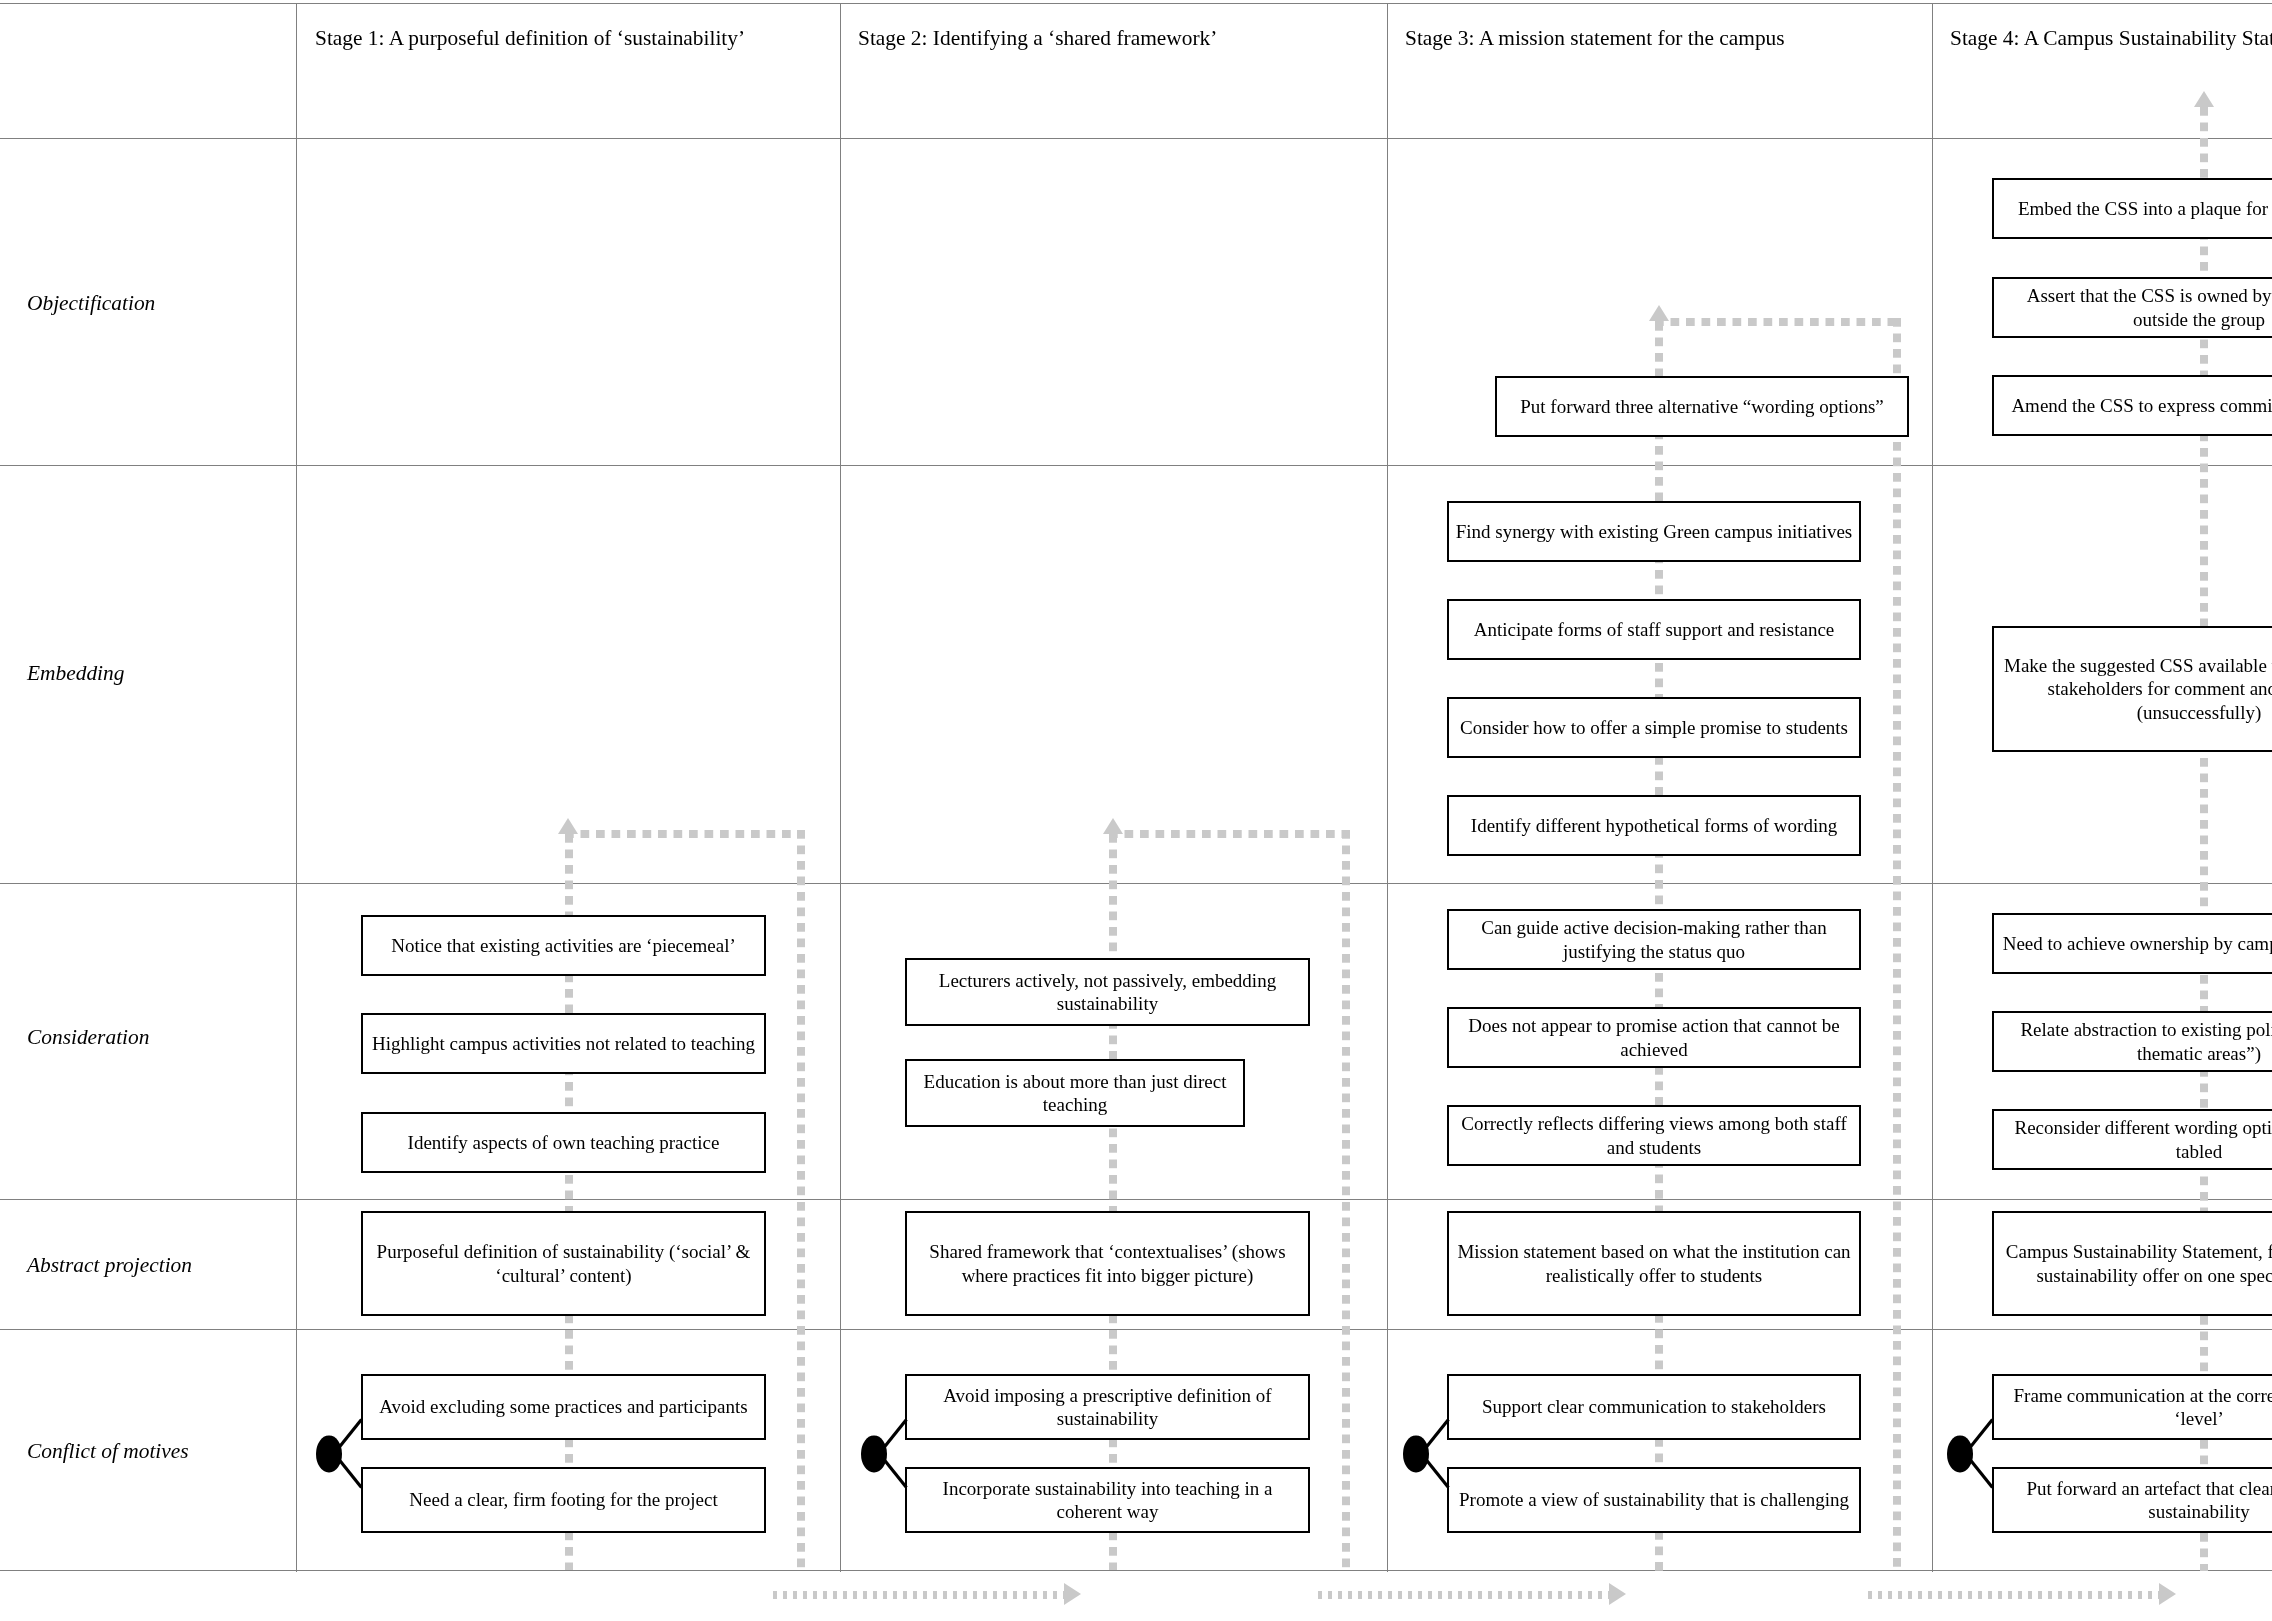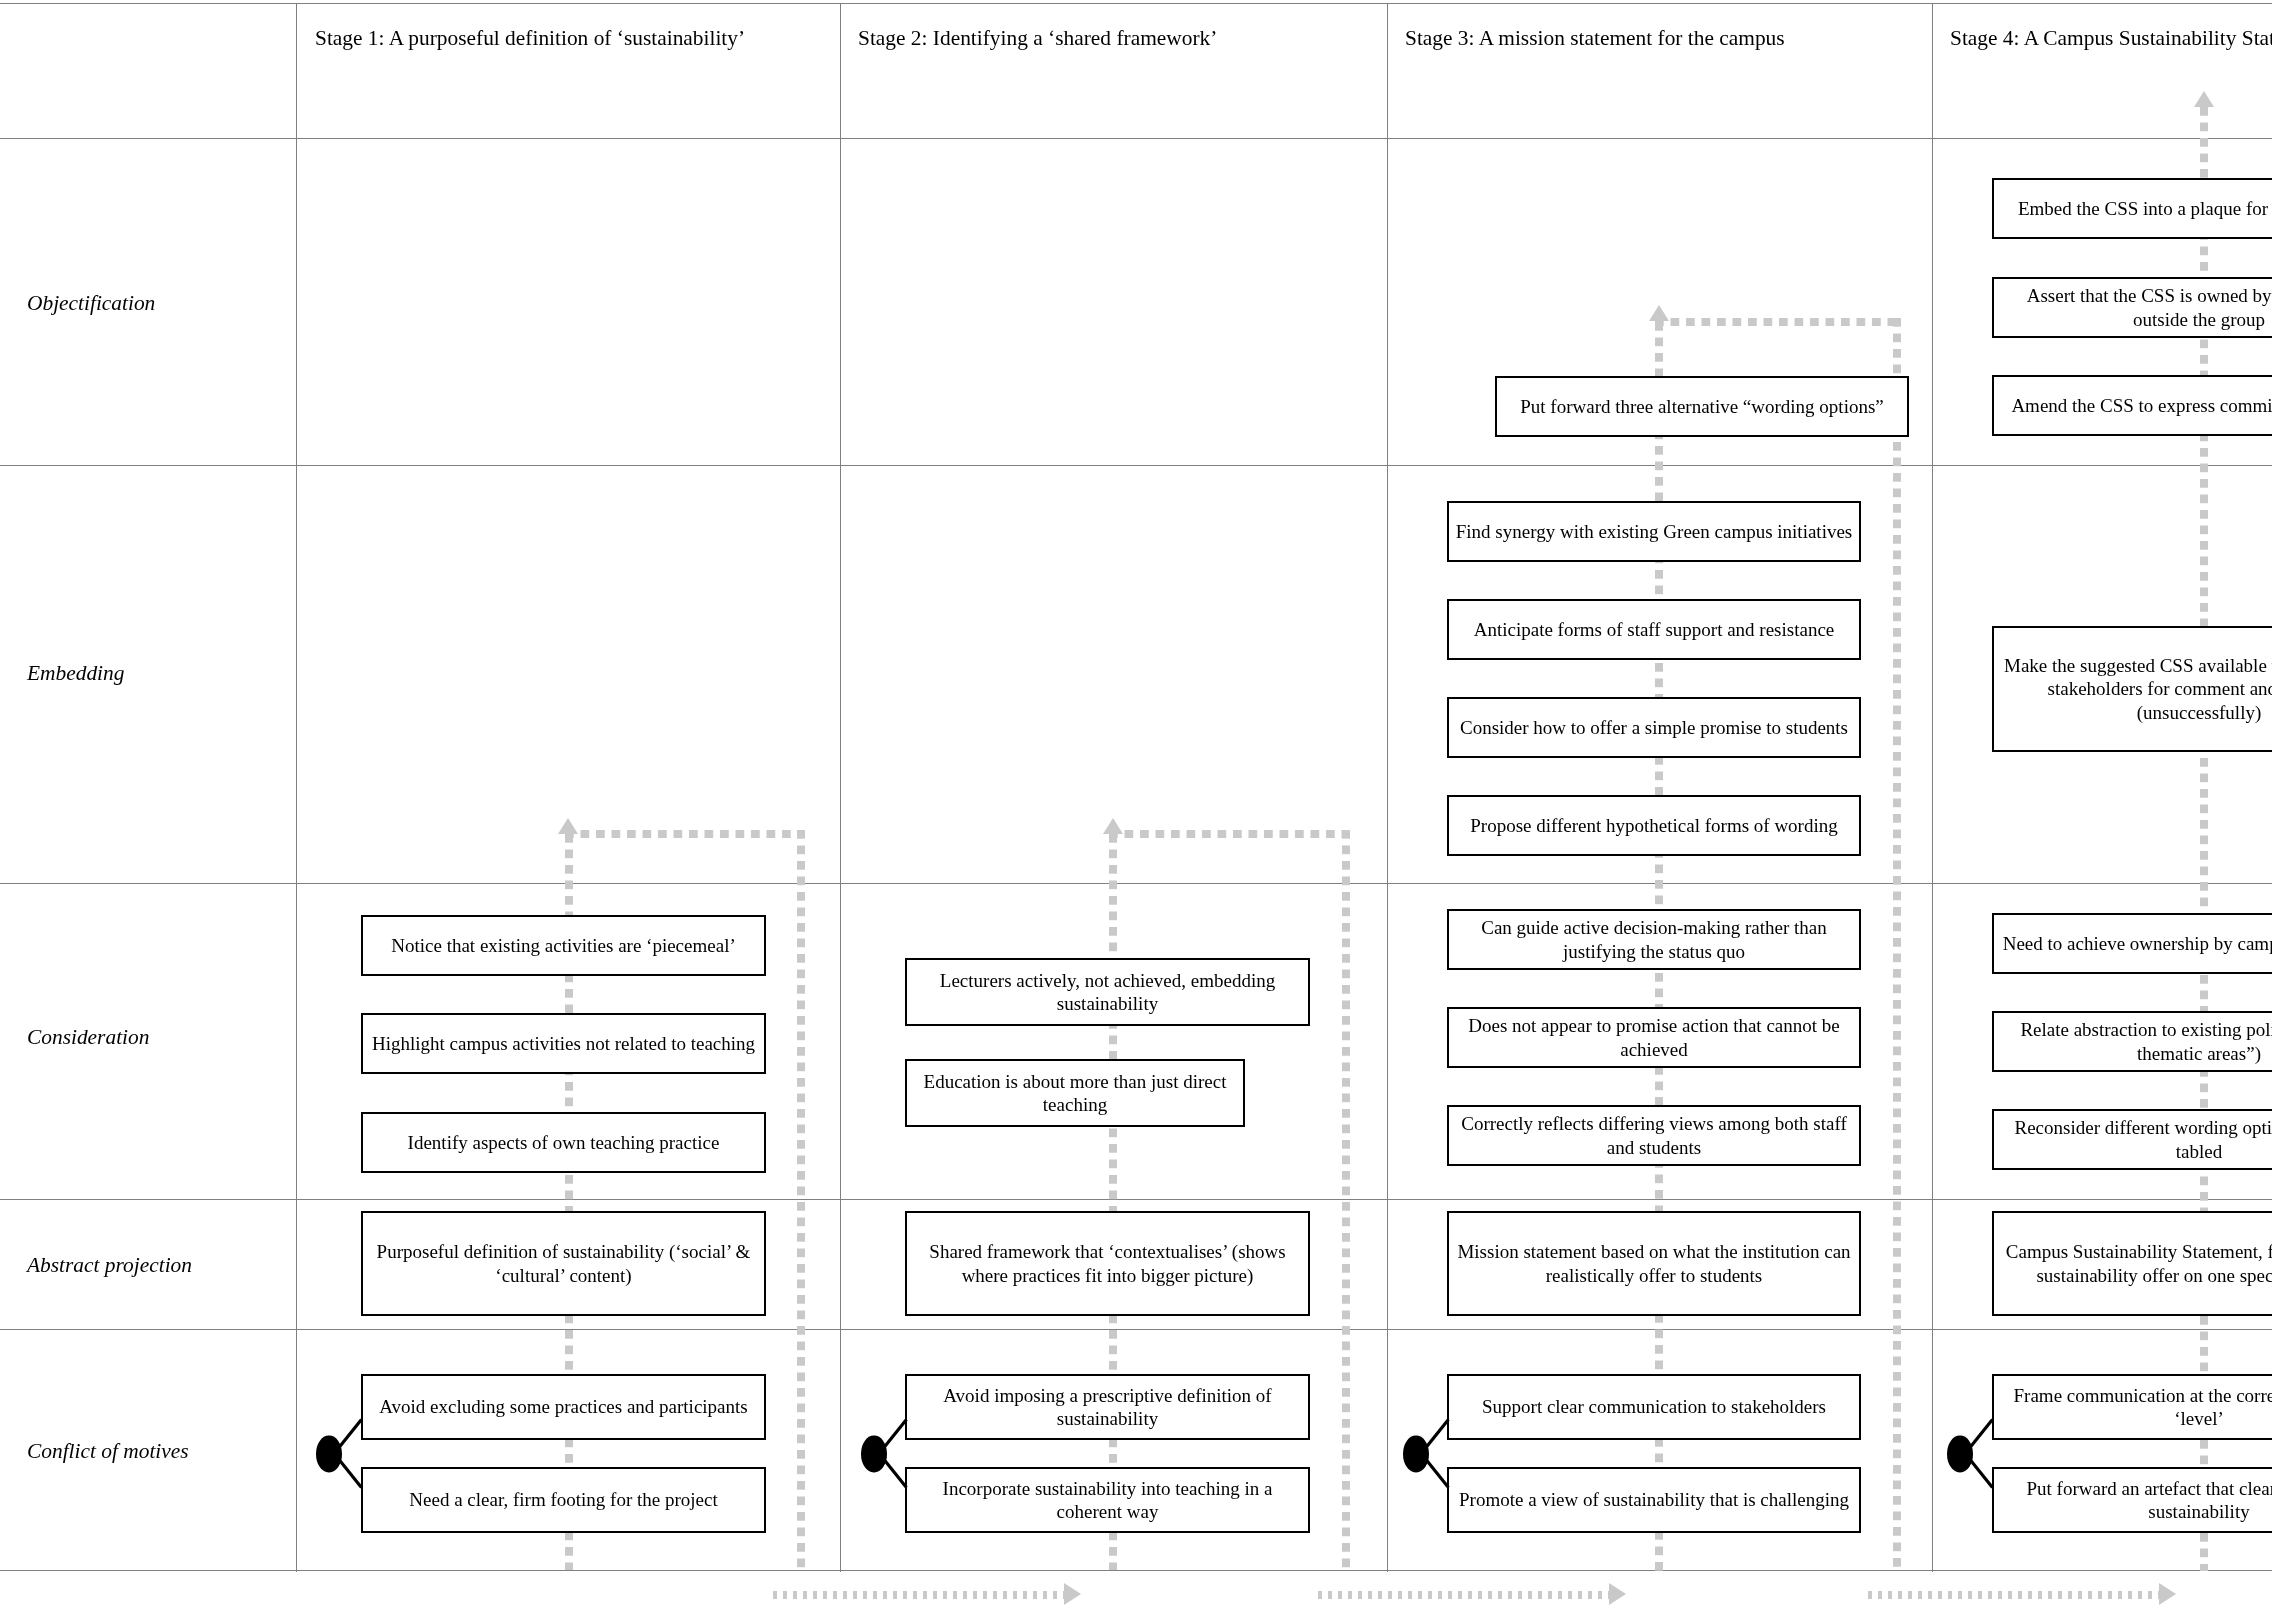--- a/index.html
+++ b/index.html
@@ -120,38 +120,38 @@
   <div class="box" style="left:1447px;top:501px;width:414px;height:61px;">
     <span>Find synergy with existing Green campus initiatives</span>
   </div>
   <div class="box" style="left:1447px;top:599px;width:414px;height:61px;">
     <span>Anticipate forms of staff support and resistance</span>
   </div>
   <div class="box" style="left:1447px;top:697px;width:414px;height:61px;">
     <span>Consider how to offer a simple promise to students</span>
   </div>
   <div class="box" style="left:1447px;top:795px;width:414px;height:61px;">
-    <span>Propose different hypothetical forms of wording</span>
+    <span>Identify different hypothetical forms of wording</span>
   </div>
   <div class="box" style="left:1992px;top:626px;width:414px;height:126px;">
     <span>Make the suggested CSS available to a wider set of stakeholders for comment and feedback (unsuccessfully)</span>
   </div>
 
   <div class="box" style="left:361px;top:915px;width:405px;height:61px;">
     <span>Notice that existing activities are ‘piecemeal’</span>
   </div>
   <div class="box" style="left:361px;top:1013px;width:405px;height:61px;">
     <span>Highlight campus activities not related to teaching</span>
   </div>
   <div class="box" style="left:361px;top:1112px;width:405px;height:61px;">
     <span>Identify aspects of own teaching practice</span>
   </div>
 
   <div class="box" style="left:905px;top:958px;width:405px;height:68px;">
-    <span>Lecturers actively, not achieved, embedding sustainability</span>
+    <span>Lecturers actively, not passively, embedding sustainability</span>
   </div>
   <div class="box" style="left:905px;top:1059px;width:340px;height:68px;">
     <span>Education is about more than just direct teaching</span>
   </div>
 
   <div class="box" style="left:1447px;top:909px;width:414px;height:61px;">
     <span>Can guide active decision-making rather than justifying the status quo</span>
   </div>
   <div class="box" style="left:1447px;top:1007px;width:414px;height:61px;">
     <span>Does not appear to promise action that cannot be achieved</span>

